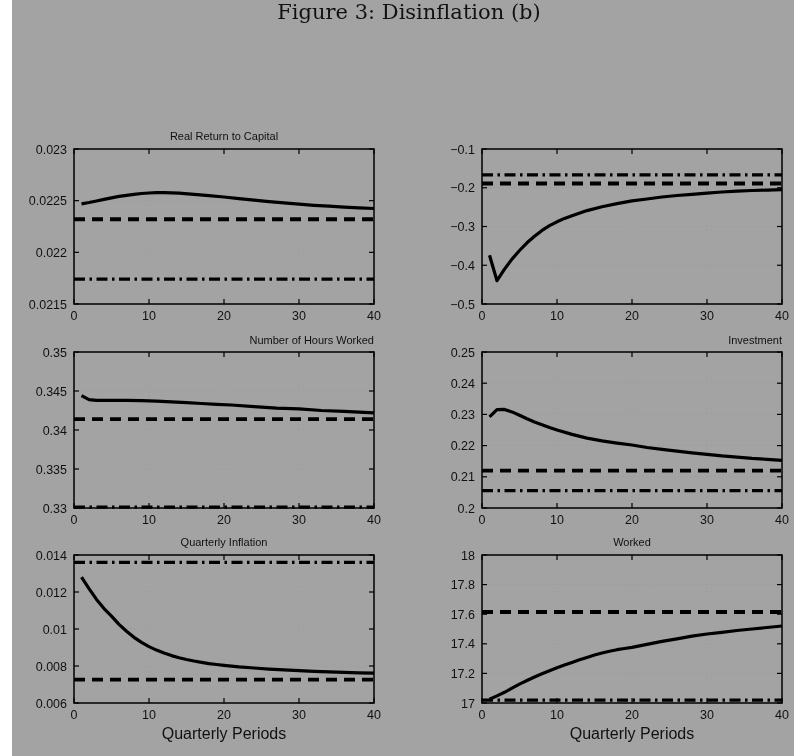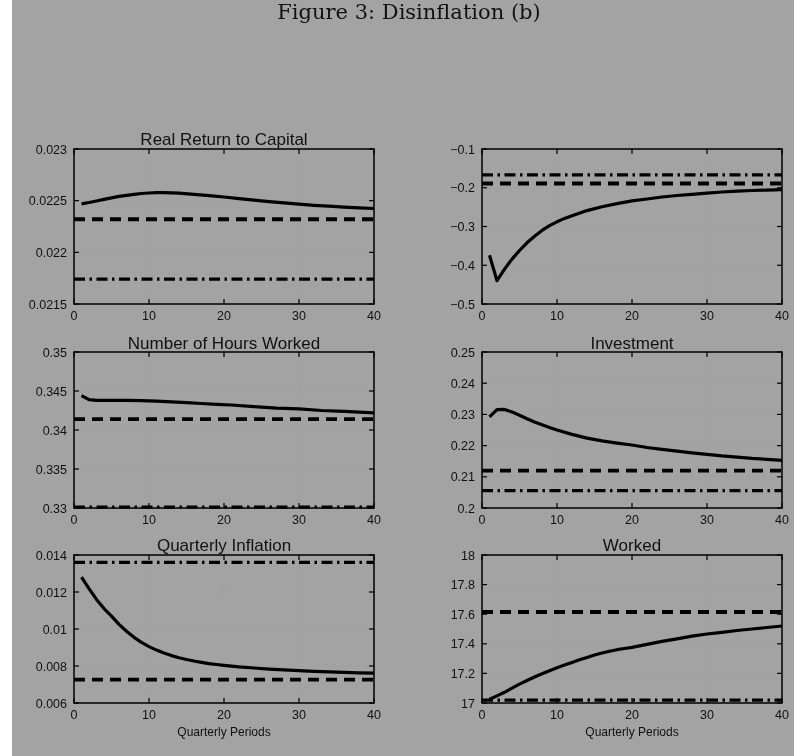--- a/index.html
+++ b/index.html
@@ -16,37 +16,37 @@
     left:0;top:38;width:794px;
     text-align:center;
     font-family:"DejaVu Serif","Liberation Serif",serif;
     font-size:21px;
     color:#111;
   }
   .ptitle{
     position:absolute;
     width:300px;
     text-align:center;
-    font-size:17px;
+    font-size:11px;
     color:#111;
     white-space:nowrap;
   }
   .xlabel{
     position:absolute;
     width:300px;
     top:725px;
     text-align:center;
-    font-size:12px;
+    font-size:16px;
     color:#111;
     white-space:nowrap;
   }
   .col-l{left:62px;}
   .col-r{left:470px;}
   .row1{top:130px;}
-  .row2{top:334px;}
+  .row2{top:334px;text-align:right;}
   .row3{top:536px;}
   svg.plot{position:absolute;overflow:visible;}
   svg.plot.svg-l{left:0;}
   svg.plot.svg-r{left:408px;}
   svg.plot.svg-row1{top:139px;}
   svg.plot.svg-row2{top:342px;}
   svg.plot.svg-row3{top:545px;}
   .grid{stroke:#999999;stroke-width:1;stroke-dasharray:1 3;fill:none;}
   .frame{fill:none;stroke:#000;stroke-width:1.5;}
   .tick{stroke:#000;stroke-width:1.2;}

